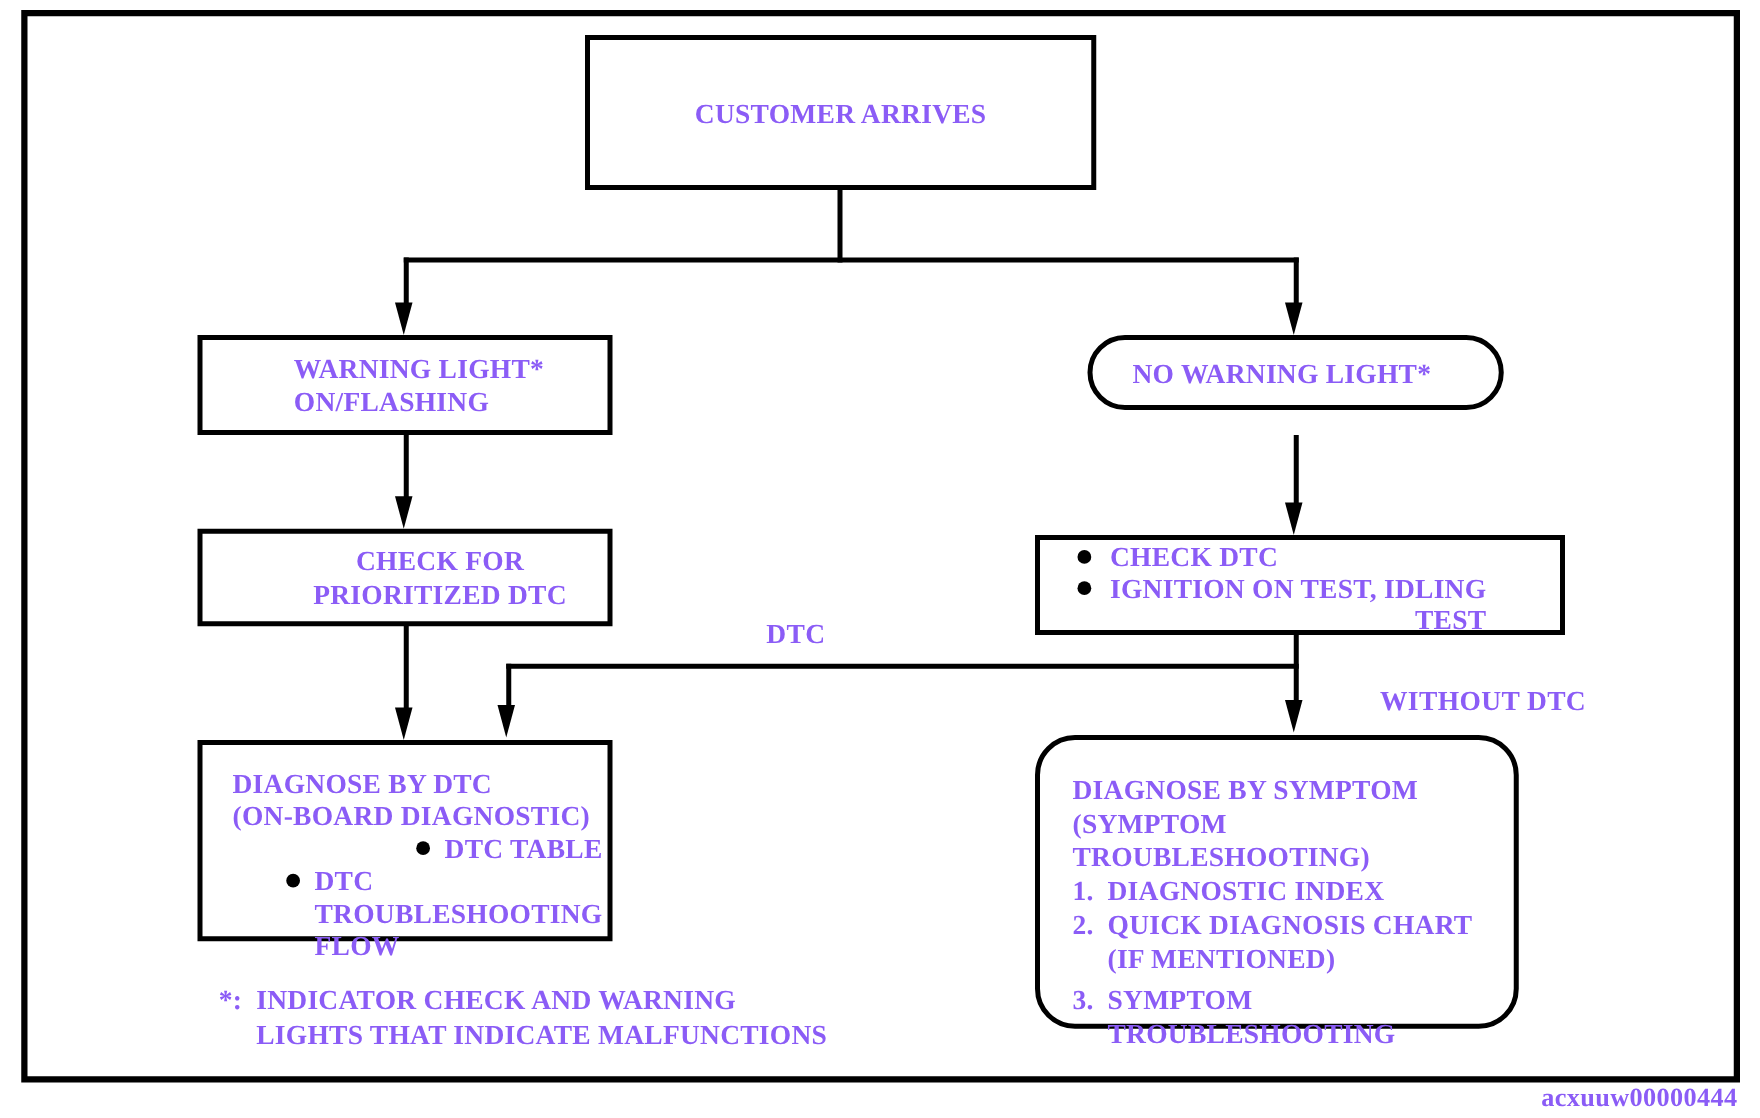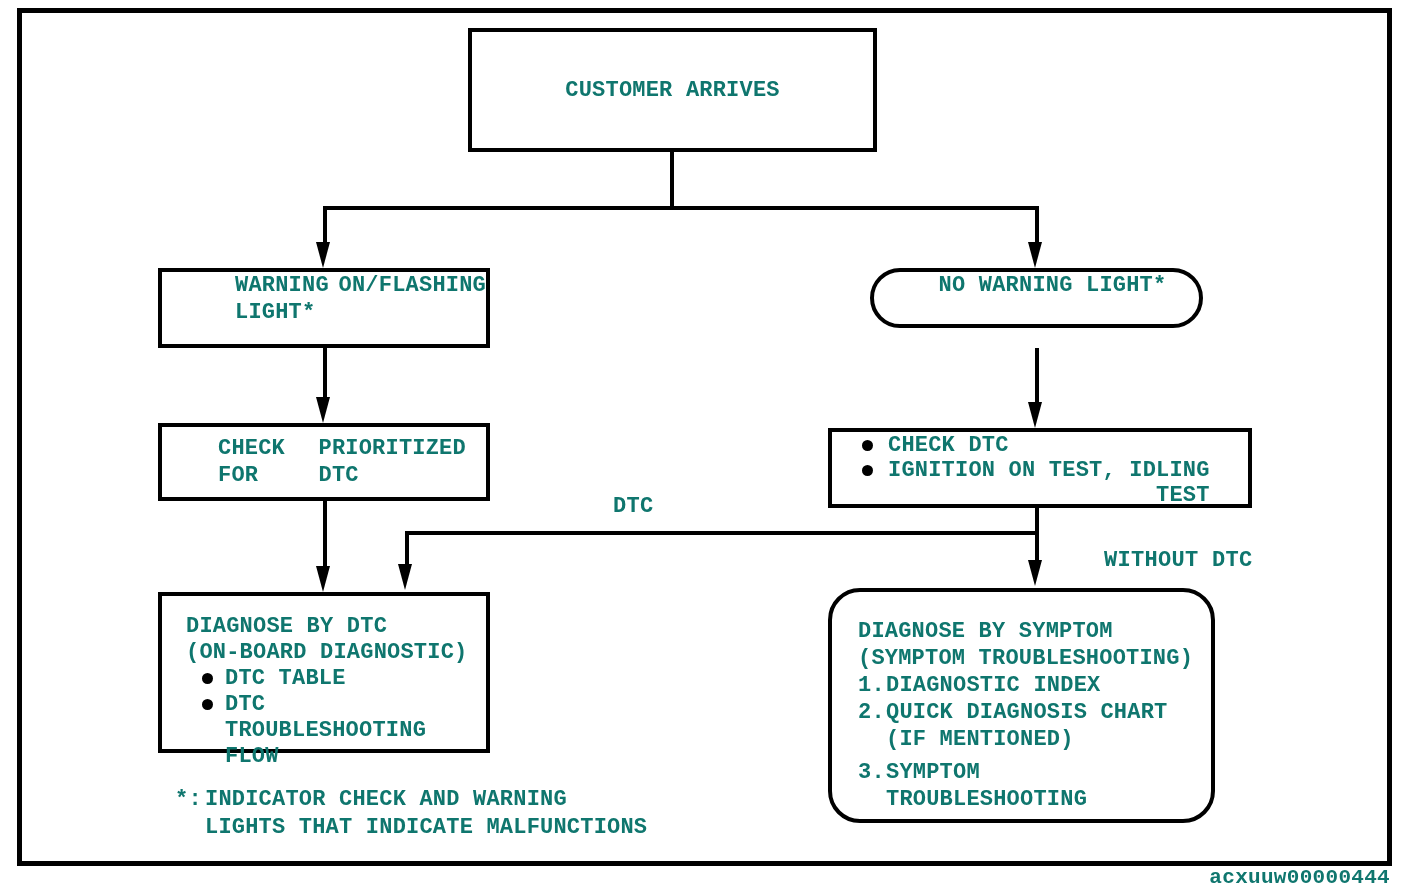--- a/index.html
+++ b/index.html
@@ -1,31 +1,31 @@
 <!DOCTYPE html>
 <html><head>
 <meta charset="utf-8">
 <style>
   html,body { margin:0; padding:0; background:#ffffff; }
   .canvas {
     position:relative; width:1408px; height:894px; background:#ffffff;
-    font-family:Liberation Mono, monospace;
-    font-weight:bold; color:#0f766e; overflow:hidden;
+    font-family:Liberation Serif, serif;
+    font-weight:bold; color:#8b5cf6; overflow:hidden;
     -webkit-font-smoothing:antialiased;
   }
   .frame {
     position:absolute; left:17px; top:8px; width:1375px; height:858px;
     border:5px solid #000; box-sizing:border-box;
   }
   .node {
     position:absolute; border:4px solid #000; background:#fff;
     box-sizing:border-box; font-size:22px; line-height:27px; letter-spacing:.2px;
   }
   .center-both { display:flex; align-items:center; justify-content:center; }
-  .vcenter { display:flex; justify-content:center; }
+  .vcenter { display:flex; flex-direction:column; justify-content:center; }
   .vline, .hline { position:absolute; background:#000; }
   .arrowhead {
     position:absolute; width:0; height:0;
     border-left:7px solid transparent; border-right:7px solid transparent;
     border-top:26px solid #000;
   }
   .edge-label { position:absolute; font-size:22px; letter-spacing:.3px; }
 
   
   .n-customer  { left:468px; top:28px;  width:409px; height:124px; }
@@ -34,21 +34,21 @@
   .n-checkfor  { left:158px; top:423px; width:332px; height:78px;  padding-left:56px;align-items:center; }
   .n-checkdtc  { left:828px; top:428px; width:424px; height:80px;  padding:1px 6px 0 30px; line-height:25px;text-align:right; }
   .n-diagdtc   { left:158px; top:592px; width:332px; height:161px; padding:18px 4px 0 24px; line-height:26px; }
   .n-diagsym   { left:828px; top:588px; width:387px; height:235px; padding:26px 6px 0 26px;border-radius:32px; }
 
   .bullet-row { display:flex; }
   .bullet-dot {
     flex:0 0 auto; width:11px; height:11px; border-radius:6px;
     background:#000; margin:7px 15px 0 0;
   }
-  .n-diagdtc .bullet-row { margin-left:16px; }
+  .n-diagdtc .bullet-row { margin-left:16px;justify-content:flex-end; }
   .n-diagdtc .bullet-dot { margin-right:12px; }
   .num-row { display:flex; }
   .num-col { flex:0 0 28px; }
   .gap-top { margin-top:6px; }
 
   
   .v-customer      { left:670px;  top:150px; width:4px; height:60px; }
   .h-branch        { left:323px;  top:206px; width:716px; height:4px; }
   .v-left-stub     { left:323px;  top:206px; width:4px; height:38px; }
   .ah-left-branch  { left:316px;  top:242px; }

